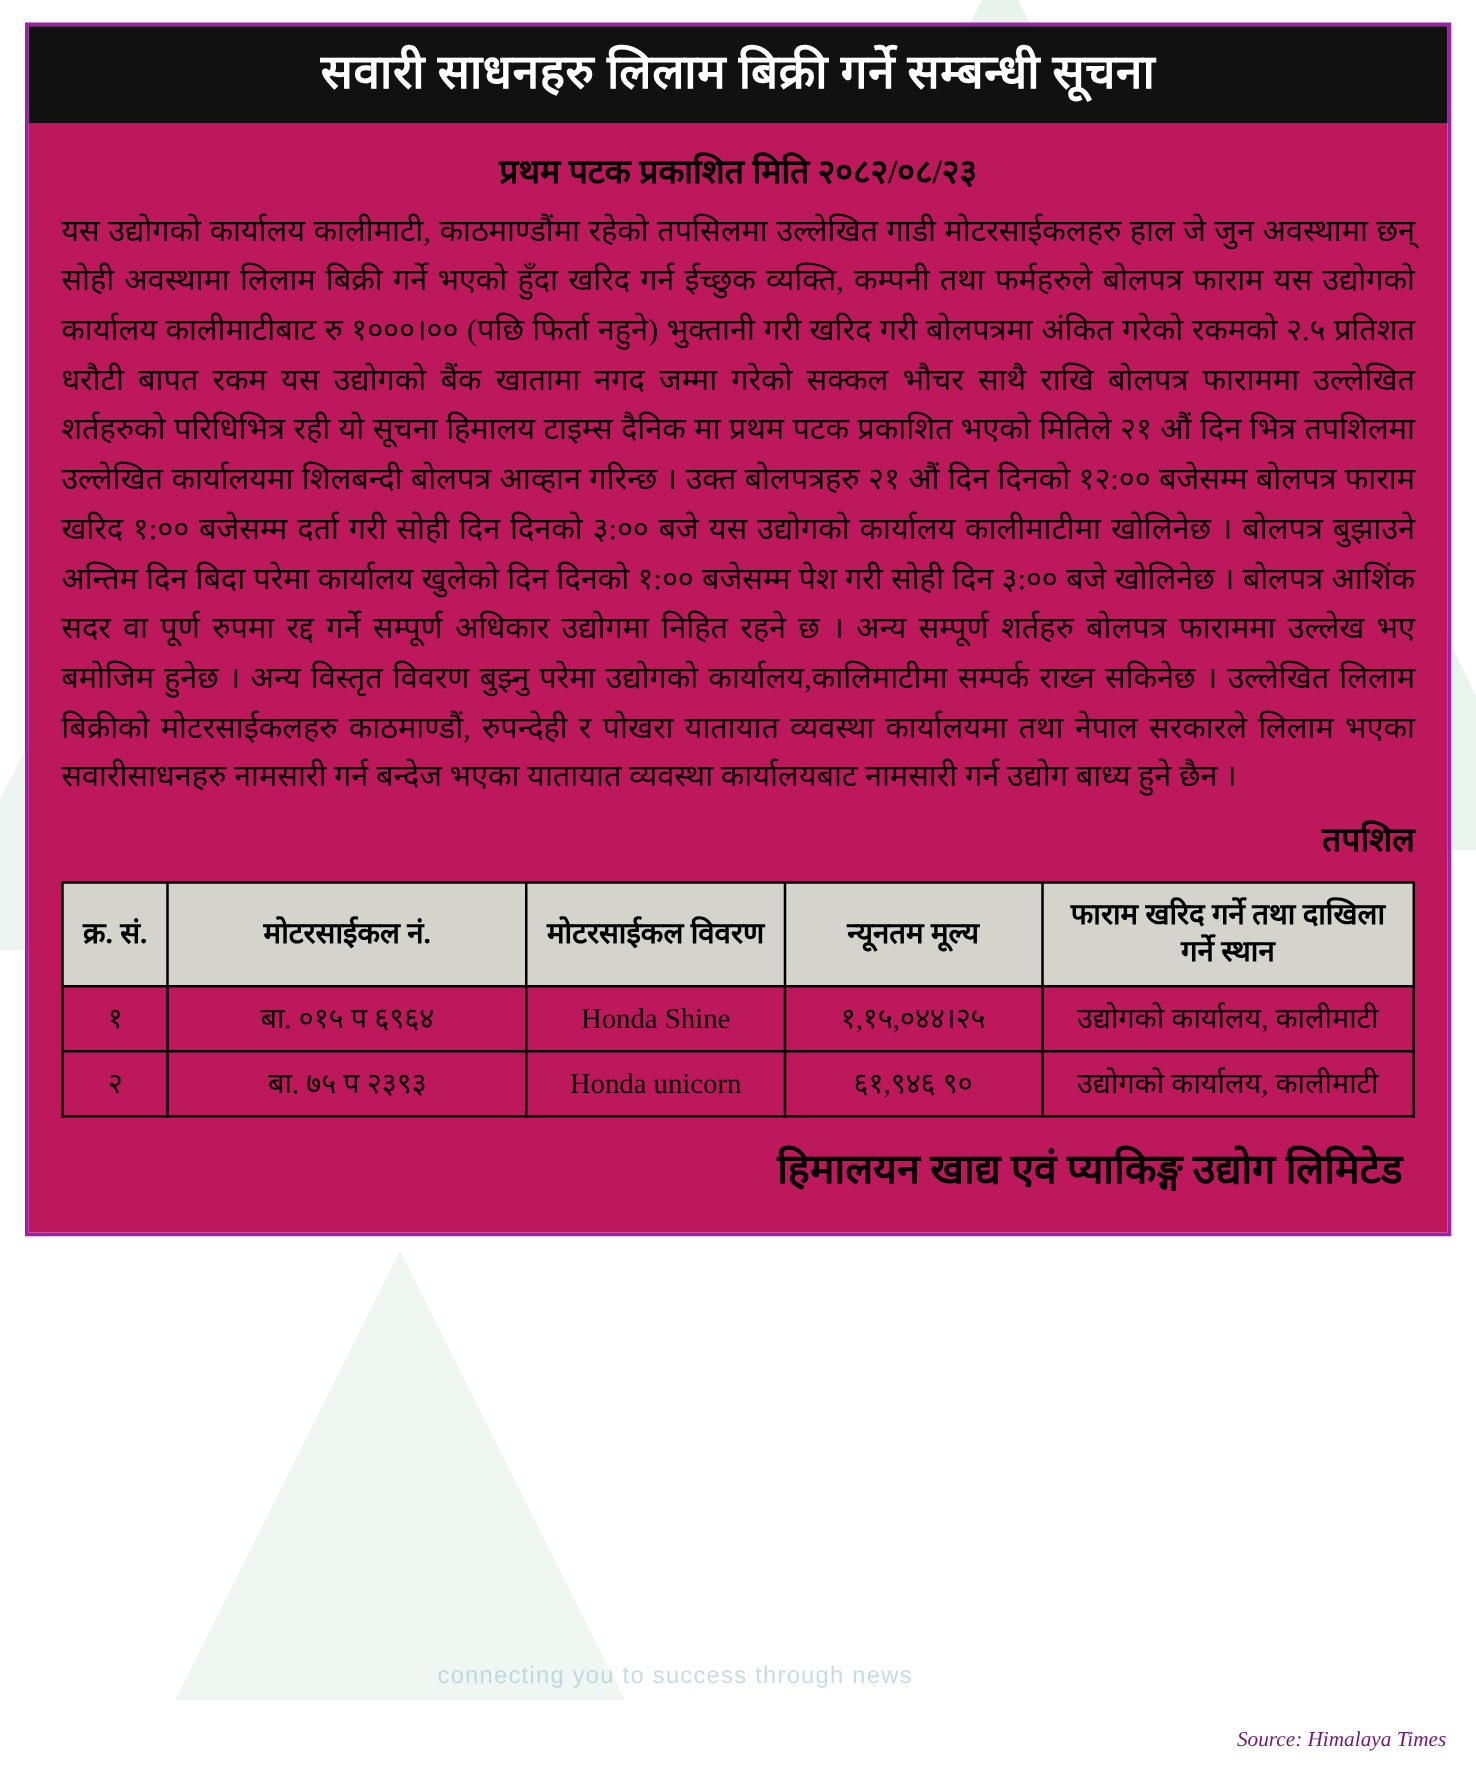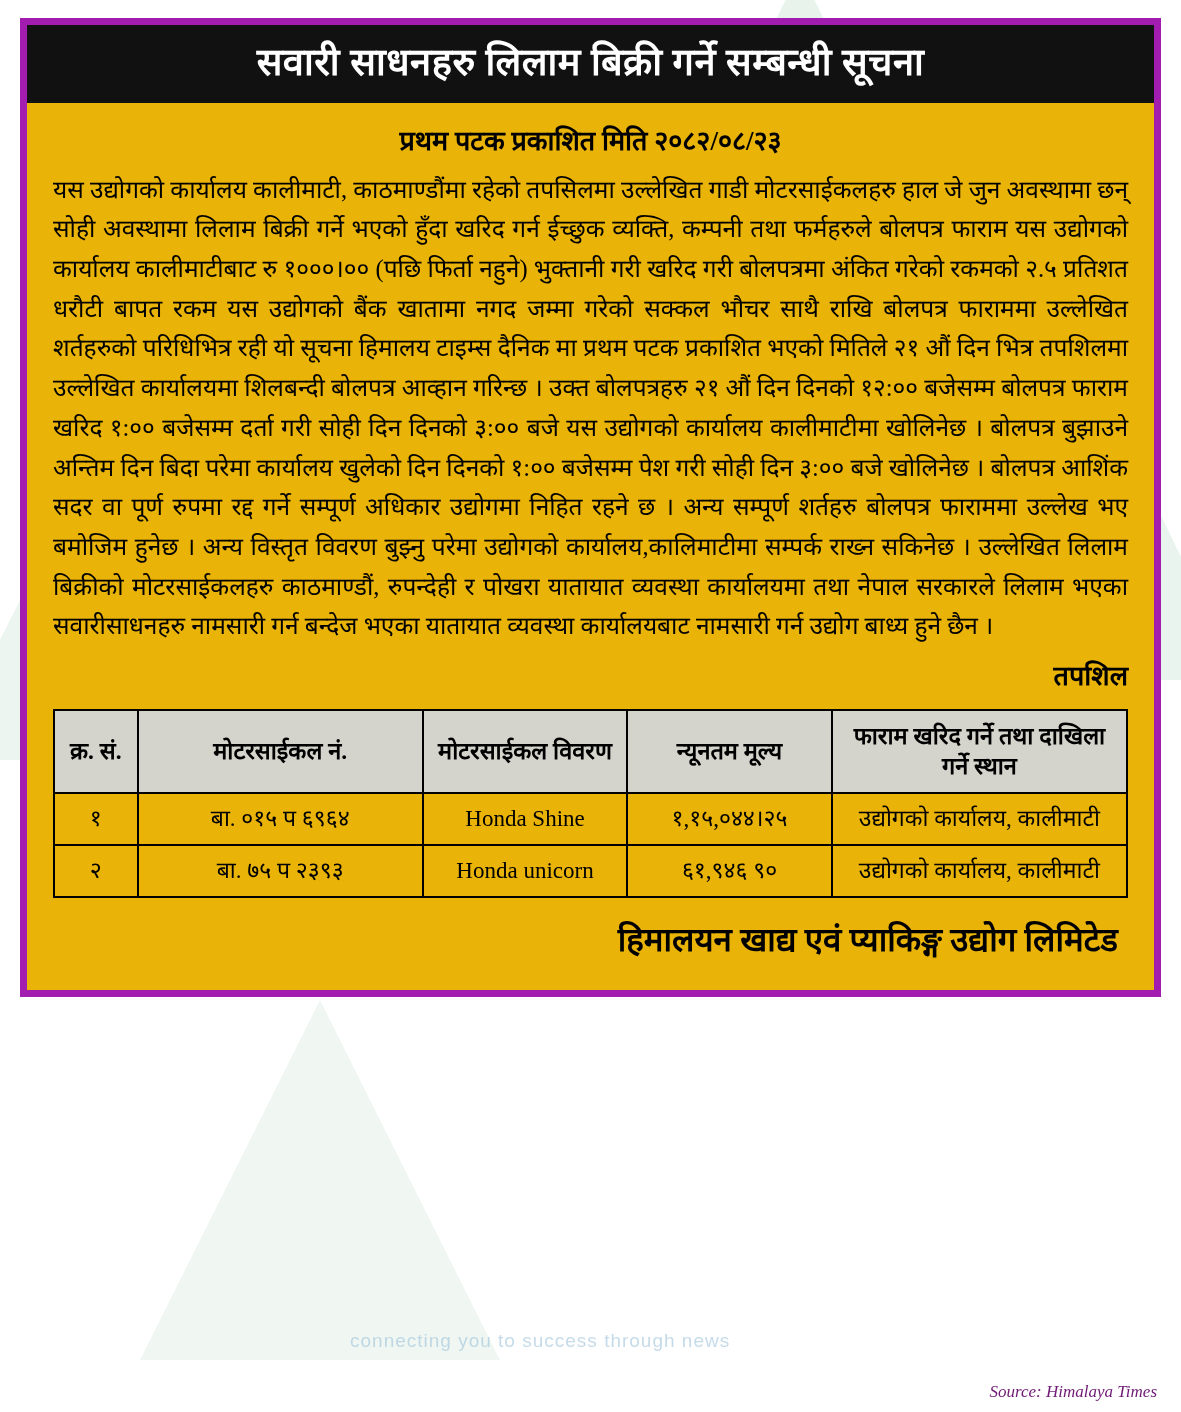--- a/index.html
+++ b/index.html
@@ -77,42 +77,42 @@
   }
 
   .page {
     position: relative;
     z-index: 2;
     padding: 18px 20px 0 20px;
     box-sizing: border-box;
   }
 
   .notice {
-    border: 7px solid #a21caf;
+    border: 3px solid #a21caf;
     background: transparent;
     padding: 0;
     box-sizing: border-box;
   }
 
   .title-bar {
     background: #111111;
     color: #ffffff;
     text-align: center;
     padding: 16px 10px 18px 10px;
   }
   .title-bar .title {
     font-size: 38px;
     font-weight: bold;
     letter-spacing: 0.5px;
     line-height: 1.15;
     font-family: "Liberation Serif", serif;
   }
 
   .body-area {
-    background: #eab308;
+    background: #be185d;
     padding: 14px 26px 10px 26px;
   }
 
   .pub-date {
     text-align: center;
     font-size: 27px;
     font-weight: bold;
     margin: 4px 0 12px 0;
   }
 

